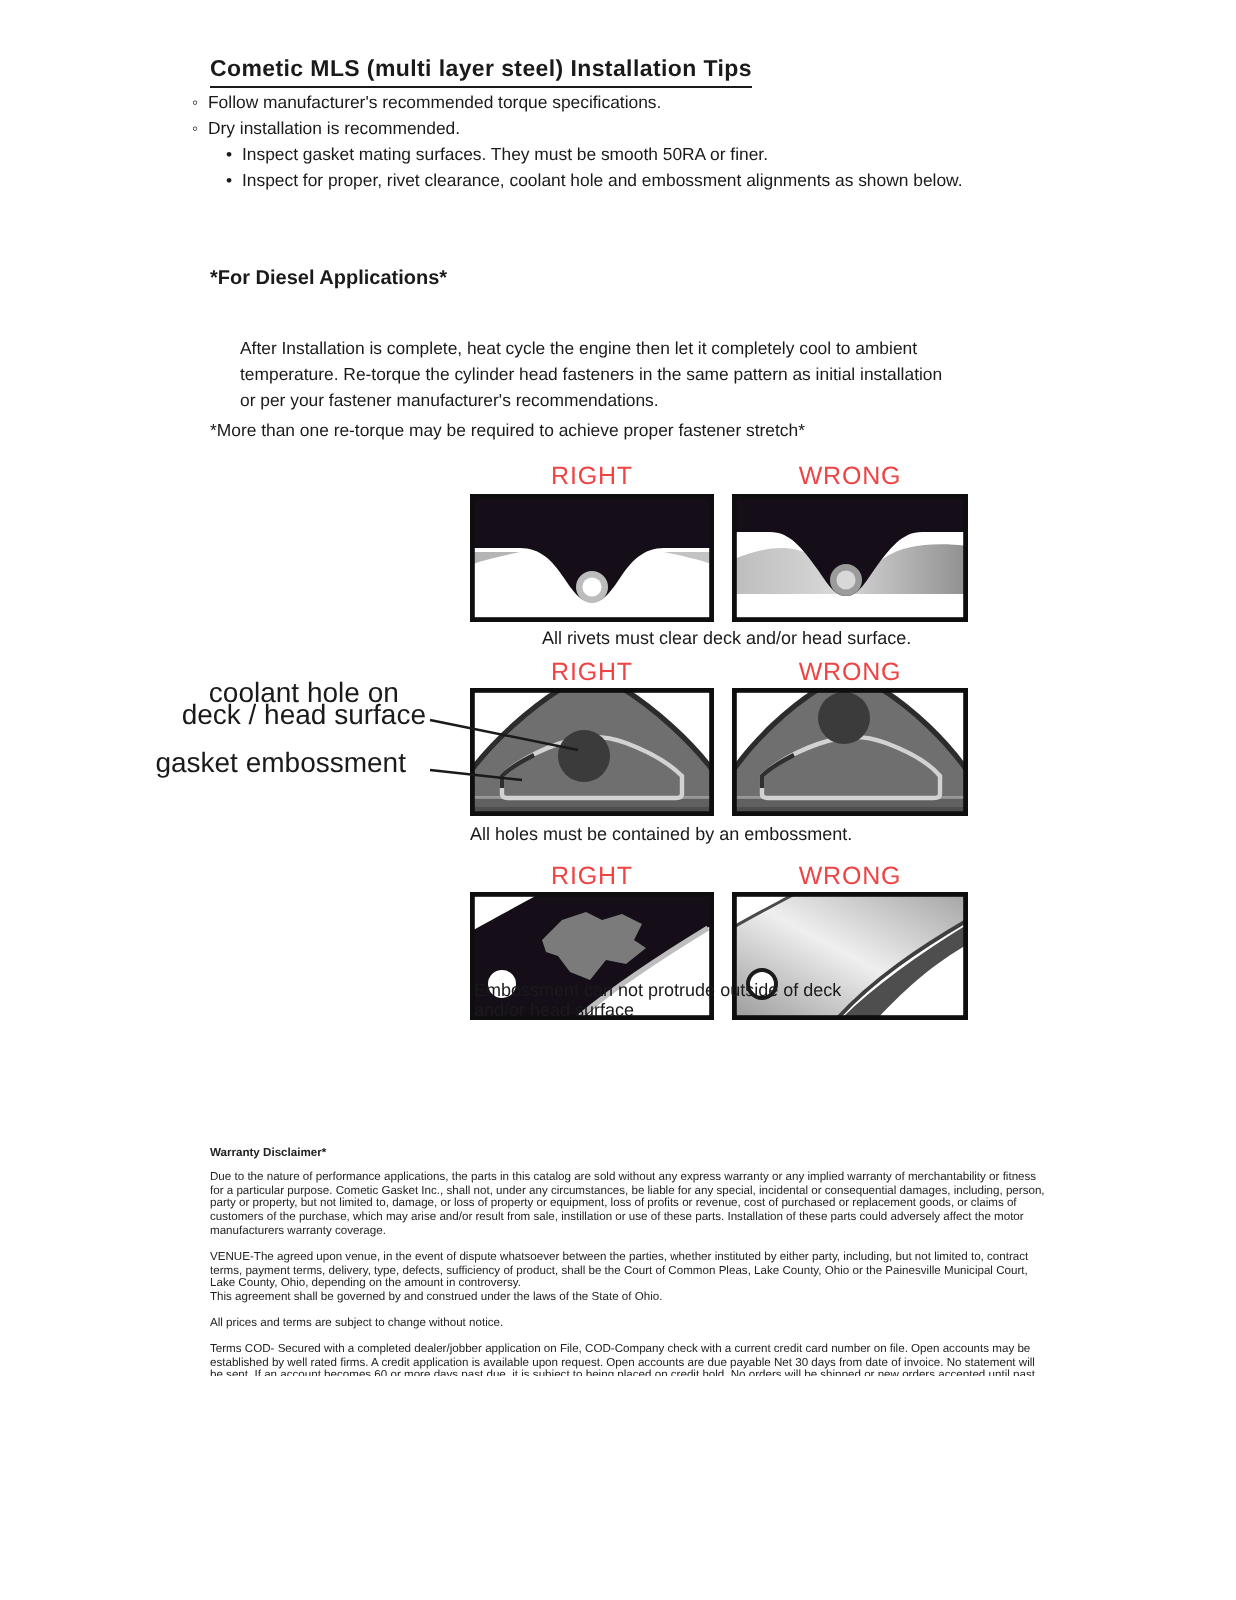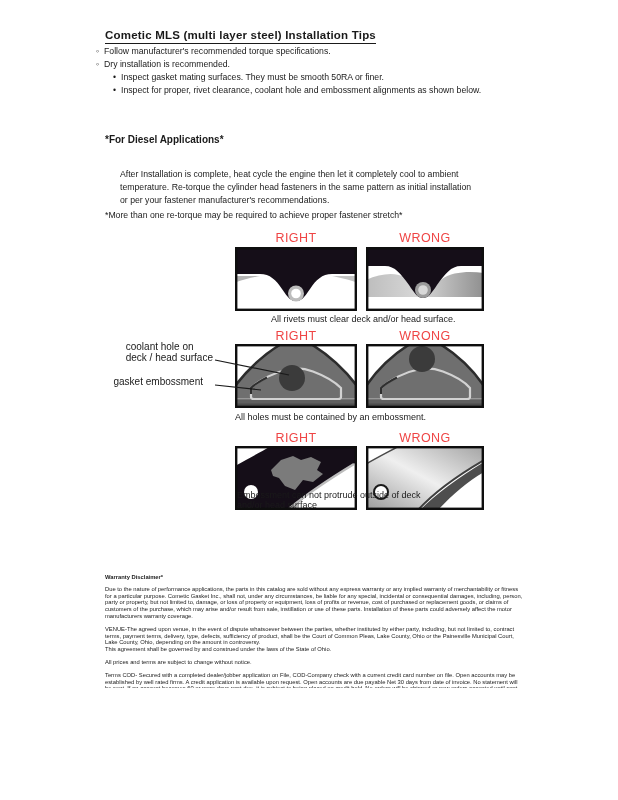--- a/index.html
+++ b/index.html
@@ -9,21 +9,21 @@
   .title{font-size:11.5px;font-weight:bold;letter-spacing:.2px;
          border-bottom:1.5px solid #1a1a1a;padding-bottom:2px;display:inline-block;white-space:nowrap;}
   .tips{font-size:8.7px;line-height:12.9px;}
   .tip-row{white-space:nowrap;}
   .marker{display:inline-block;width:8px;}
   .sub{padding-left:17px;}
   .h2{font-size:10px;font-weight:bold;white-space:nowrap;}
   .body-line{font-size:8.7px;line-height:13px;white-space:nowrap;}
   .fig-label{font-size:12.5px;text-align:center;letter-spacing:.4px;color:#ef4444;}
   .caption{font-size:9px;white-space:nowrap;}
-  .callout{font-size:10px;line-height:11px;text-align:left;white-space:nowrap;}
+  .callout{font-size:14px;line-height:11px;text-align:center;white-space:nowrap;}
   .disc{width:420px;font-size:5.8px;line-height:6.8px;color:#222;}
   .disc p{margin:0 0 6px 0;}
   .disc p.tight{margin-bottom:0;}
   .disc .head{font-weight:bold;margin-bottom:5px;}
   .footer{font-size:12.5px;letter-spacing:.2px;color:#2a2a2a;white-space:nowrap;}
   svg{display:block;}
 </style>
 </head>
 <body>
 

